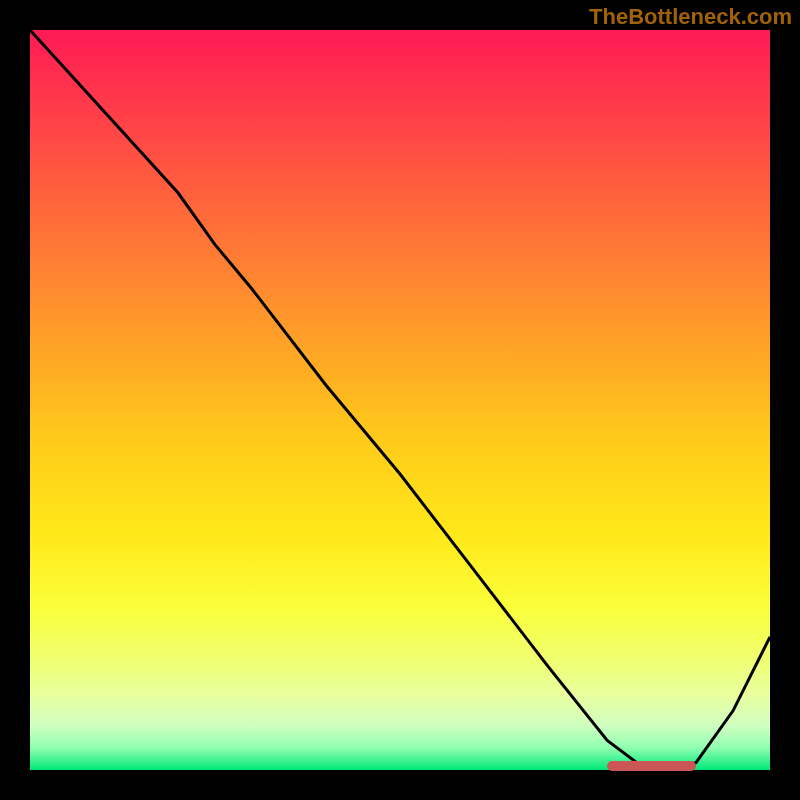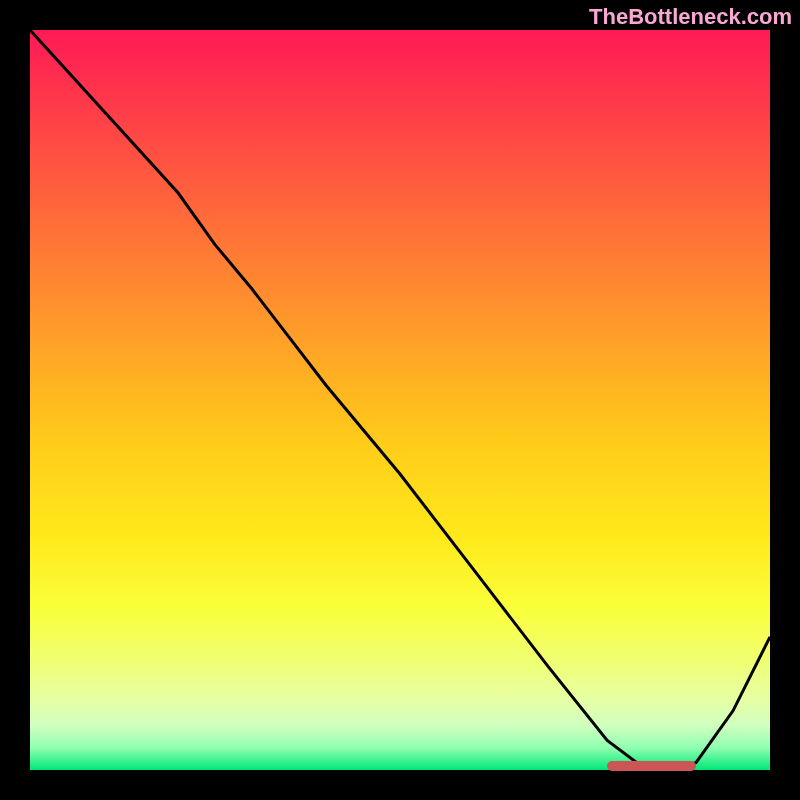--- a/index.html
+++ b/index.html
@@ -8,21 +8,21 @@
     width: 800px;
     height: 800px;
     background: #000;
     position: relative;
     font-family: Arial, sans-serif;
   }
   .watermark {
     position: absolute;
     top: 4px;
     right: 8px;
-    color: #f9a8d4;
+    color: #a16207;
     font-size: 22px;
     font-weight: bold;
     z-index: 10;
   }
   .plot-area {
     position: absolute;
     left: 30px;
     top: 30px;
     width: 740px;
     height: 740px;

